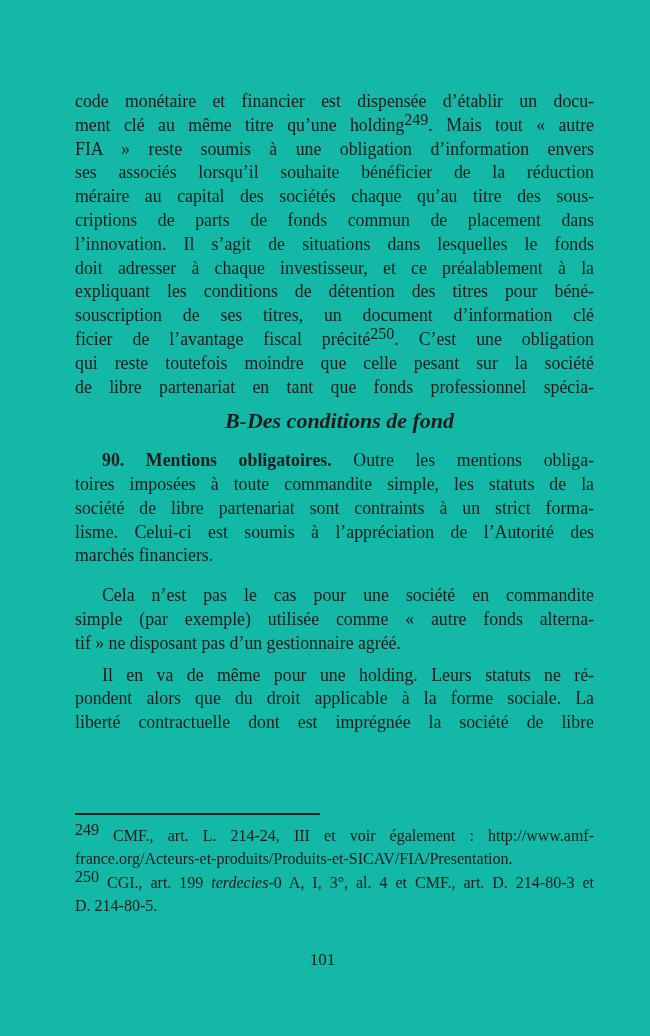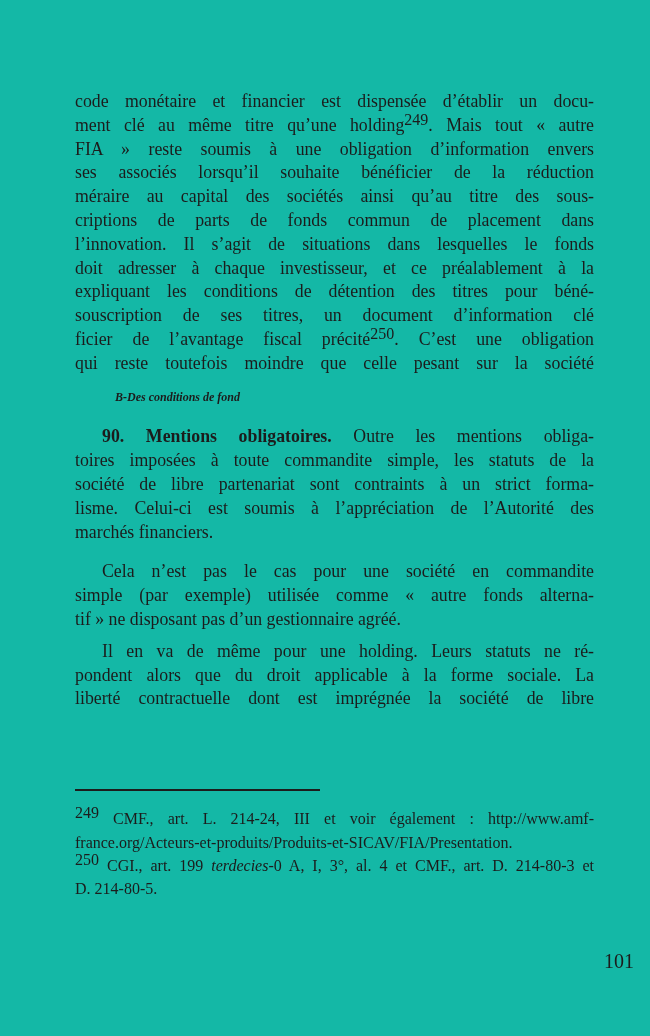--- a/index.html
+++ b/index.html
@@ -6,50 +6,51 @@
   .page{
     width:650px;height:1036px;margin:0 auto;background:#14b8a6;color:#1c1c1c;
     font-family:"Liberation Serif","DejaVu Serif",serif;
     position:relative;box-sizing:border-box;
     padding:90px 56px 0 75px;overflow:hidden;
   }
   #body-text{font-size:17.8px;line-height:23.8px;}
   .line{text-align:justify;text-align-last:justify;}
   .line.end{text-align-last:left;}
   .para.indent > .line:first-child{text-indent:27px;}
-  .heading{font-weight:bold;font-style:italic;font-size:12px;line-height:23.8px;margin-left:40px;}
+  .heading{font-weight:bold;font-style:italic;font-size:22px;line-height:23.8px;margin-left:10px;text-align:center;}
   #body-text > div:nth-child(2){margin-top:10px;}   
   #body-text > div:nth-child(3){margin-top:16px;}   
   #body-text > div:nth-child(4){margin-top:16px;}
   #body-text > div:nth-child(5){margin-top:8px;}
   .b{font-weight:bold;}
   .i{font-style:italic;}
   .sup{font-size:16px;position:relative;top:-6px;letter-spacing:0;}
   .fnrule{width:245px;height:0;border-top:2px solid #1c1c1c;margin-top:78px;}
-  #footnotes-text{font-size:16px;line-height:23.4px;margin-top:16px;}
-  .pagenum{position:absolute;left:0;right:16px;top:950px;text-align:right;font-size:20px;}
+  #footnotes-text{font-size:16px;line-height:23.4px;margin-top:9px;}
+  .pagenum{position:absolute;left:0;right:5px;top:950px;text-align:center;font-size:17px;}
 </style>
 </head>
 <body>
 
 <div class="page">
   <div id="body-text">
       <div class="para">
         <div class="line"><span>code monétaire et financier est dispensée d’établir un docu-</span></div>
         <div class="line"><span>ment clé au même titre qu’une holding</span><span class="sup">249</span><span>. Mais tout « autre</span></div>
         <div class="line"><span>FIA » reste soumis à une obligation d’information envers</span></div>
         <div class="line"><span>ses associés lorsqu’il souhaite bénéficier de la réduction</span></div>
-        <div class="line"><span>méraire au capital des sociétés ainsi qu’au titre des sous-</span></div>
+        <div class="line"><span>méraire au capital des sociétés chaque qu’au titre des sous-</span></div>
         <div class="line"><span>criptions de parts de fonds commun de placement dans</span></div>
         <div class="line"><span>l’innovation. Il s’agit de situations dans lesquelles le fonds</span></div>
         <div class="line"><span>doit adresser à chaque investisseur, et ce préalablement à la</span></div>
         <div class="line"><span>expliquant les conditions de détention des titres pour béné-</span></div>
         <div class="line"><span>souscription de ses titres, un document d’information clé</span></div>
         <div class="line"><span>ficier de l’avantage fiscal précité</span><span class="sup">250</span><span>. C’est une obligation</span></div>
         <div class="line"><span>qui reste toutefois moindre que celle pesant sur la société</span></div>
+        <div class="line"><span>de libre partenariat en tant que fonds professionnel spécia-</span></div>
       </div>
       <div class="heading">B-Des conditions de fond</div>
       <div class="para indent">
         <div class="line"><span class="b">90. Mentions obligatoires.</span><span> Outre les mentions obliga-</span></div>
         <div class="line"><span>toires imposées à toute commandite simple, les statuts de la</span></div>
         <div class="line"><span>société de libre partenariat sont contraints à un strict forma-</span></div>
         <div class="line"><span>lisme. Celui-ci est soumis à l’appréciation de l’Autorité des</span></div>
         <div class="line end"><span>marchés financiers.</span></div>
       </div>
       <div class="para indent">

